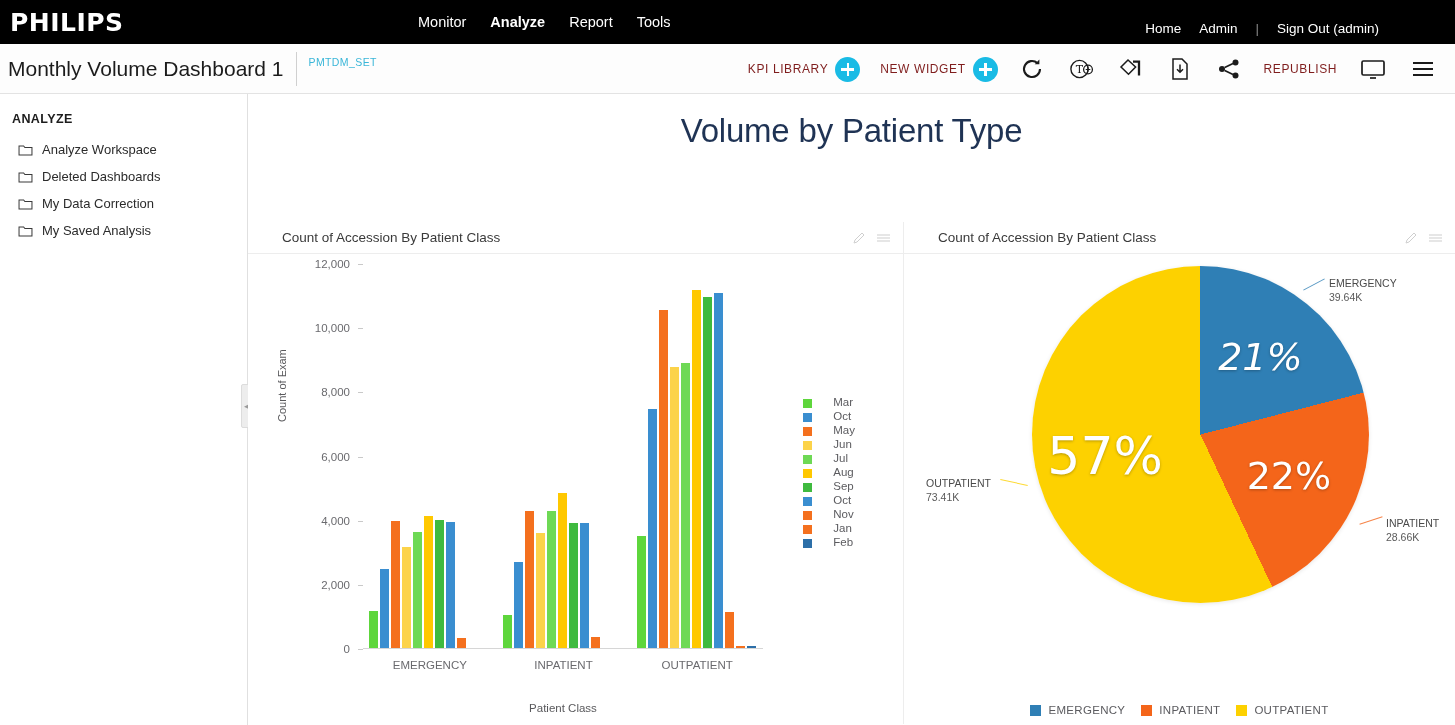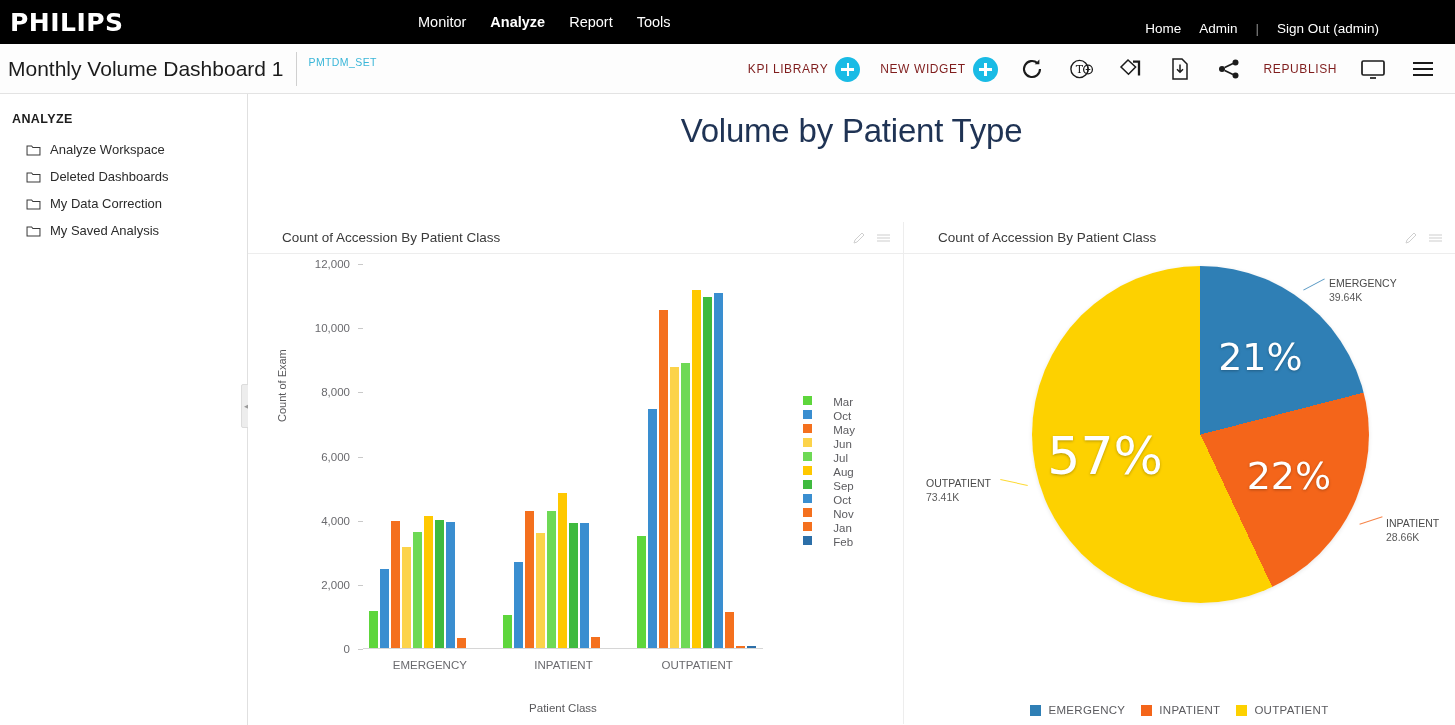--- a/index.html
+++ b/index.html
@@ -69,21 +69,21 @@
   .sidebar {
     width: 248px; border-right: 1px solid #e0e0e0; background: #fff;
     padding-top: 12px; position: relative; flex: none;
   }
   .sb-head {
     font-size: 12.5px; font-weight: 700; color: #1c1c1c;
     letter-spacing: 0.4px; padding: 6px 0 10px 12px;
   }
   .sb-item {
     display: flex; align-items: center; gap: 9px;
-    padding: 6px 0 6px 26px; font-size: 13px; color: #2b2b2b; cursor: pointer;
+    padding: 6px 0 6px 18px; font-size: 13px; color: #2b2b2b; cursor: pointer;
   }
   .folder { width: 15px; height: 12px; flex: none; }
   .collapse-handle {
     position: absolute; right: -7px; top: 290px;
     width: 13px; height: 44px; background: #ededed;
     border: 1px solid #dcdcdc; border-radius: 2px;
     display: flex; align-items: center; justify-content: center;
     cursor: pointer;
   }
   .collapse-handle span { font-size: 9px; color: #9a9a9a; line-height: 1; }
@@ -135,21 +135,21 @@
     white-space: nowrap; transform: translateX(-50%);
   }
   .x-axis-title {
     position: absolute; left: 115px; right: 140px; bottom: 10px;
     text-align: center; font-size: 11.5px; color: #59595c;
   }
   .bar-legend {
     position: absolute; right: 48px; top: 142px;
     display: flex; flex-direction: column; gap: 2px;
   }
-  .lg-row { display: flex; align-items: flex-start; gap: 21px; cursor: pointer; }
+  .lg-row { display: flex; align-items: flex-end; gap: 21px; cursor: pointer; }
   .lg-sw { width: 9px; height: 9px; flex: none; }
   .lg-txt { font-size: 11.5px; color: #5b5b5f; }
   
   .piewrap { position: relative; height: 470px; }
   .pie {
     position: absolute; left: 128px; top: 12px;
     width: 337px; height: 337px; border-radius: 50%;
   }
   .pie-pct {
     position: absolute; color: #fff; font-weight: 400;
@@ -433,21 +433,21 @@
             </svg>
             <svg width="15" height="14" viewBox="0 0 15 14">
               <path d="M1 4h13M1 7h13M1 10h13" stroke="#555" stroke-width="1.1"></path>
             </svg>
           </div>
         </div>
 
         <div class="piewrap">
           <div class="pie" style="background: conic-gradient(rgb(47, 127, 181) 0%, rgb(47, 127, 181) 21%, rgb(244, 101, 26) 21%, rgb(244, 101, 26) 43%, rgb(253, 209, 0) 43%, rgb(253, 209, 0) 100%); box-shadow: rgba(0, 0, 0, 0.1) 0px 1px 4px;"></div>
           <div id="pie-labels">
-              <div class="pie-pct" style="font-size: 38px; left: 356.399px; top: 103.278px; transform: translate(-50%, -50%);">21%</div>
+              <div class="pie-pct" style="font-size: 38px; left: 356.399px; top: 103.278px; transform: translate(-50%, -50%); font-style: italic;">21%</div>
               <div class="pie-pct" style="font-size: 38px; left: 384.929px; top: 222.111px; transform: translate(-50%, -50%);">22%</div>
               <div class="pie-pct" style="font-size: 52px; left: 201.124px; top: 201.819px; transform: translate(-50%, -50%);">57%</div>
               <div class="callout" style="left: 425px; top: 22px;">
                 <div>EMERGENCY</div>
                 <div class="v">39.64K</div>
               </div>
               <div class="lead" style="left: 398px; top: 30px; width: 24px; background: rgb(47, 127, 181); opacity: 0.8; transform: rotate(-28deg);"></div>
               <div class="callout" style="left: 482px; top: 262px;">
                 <div>INPATIENT</div>
                 <div class="v">28.66K</div>

